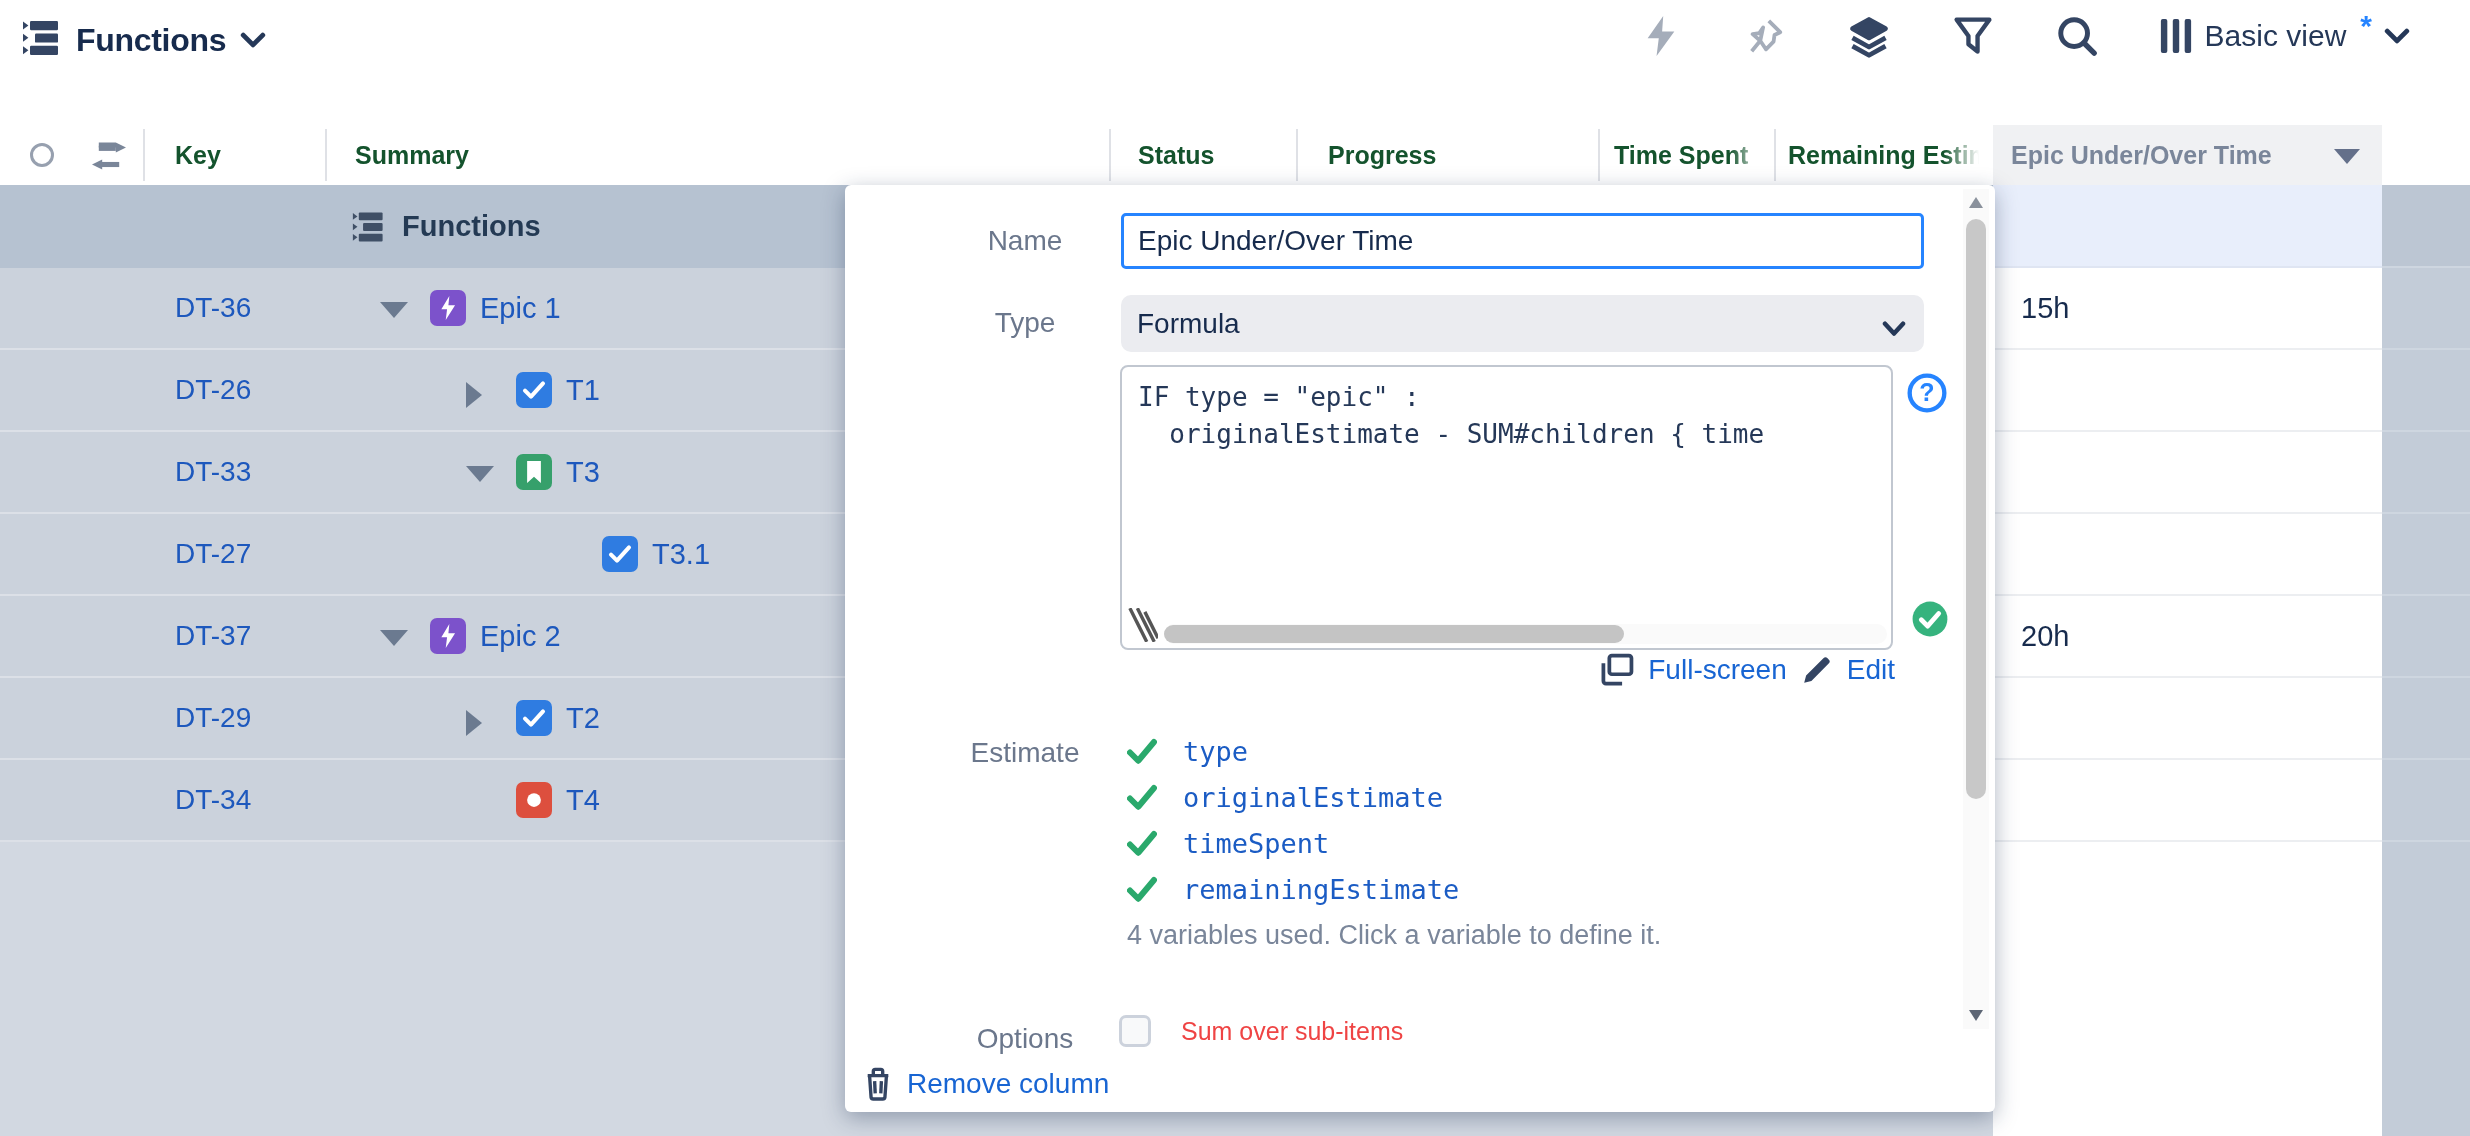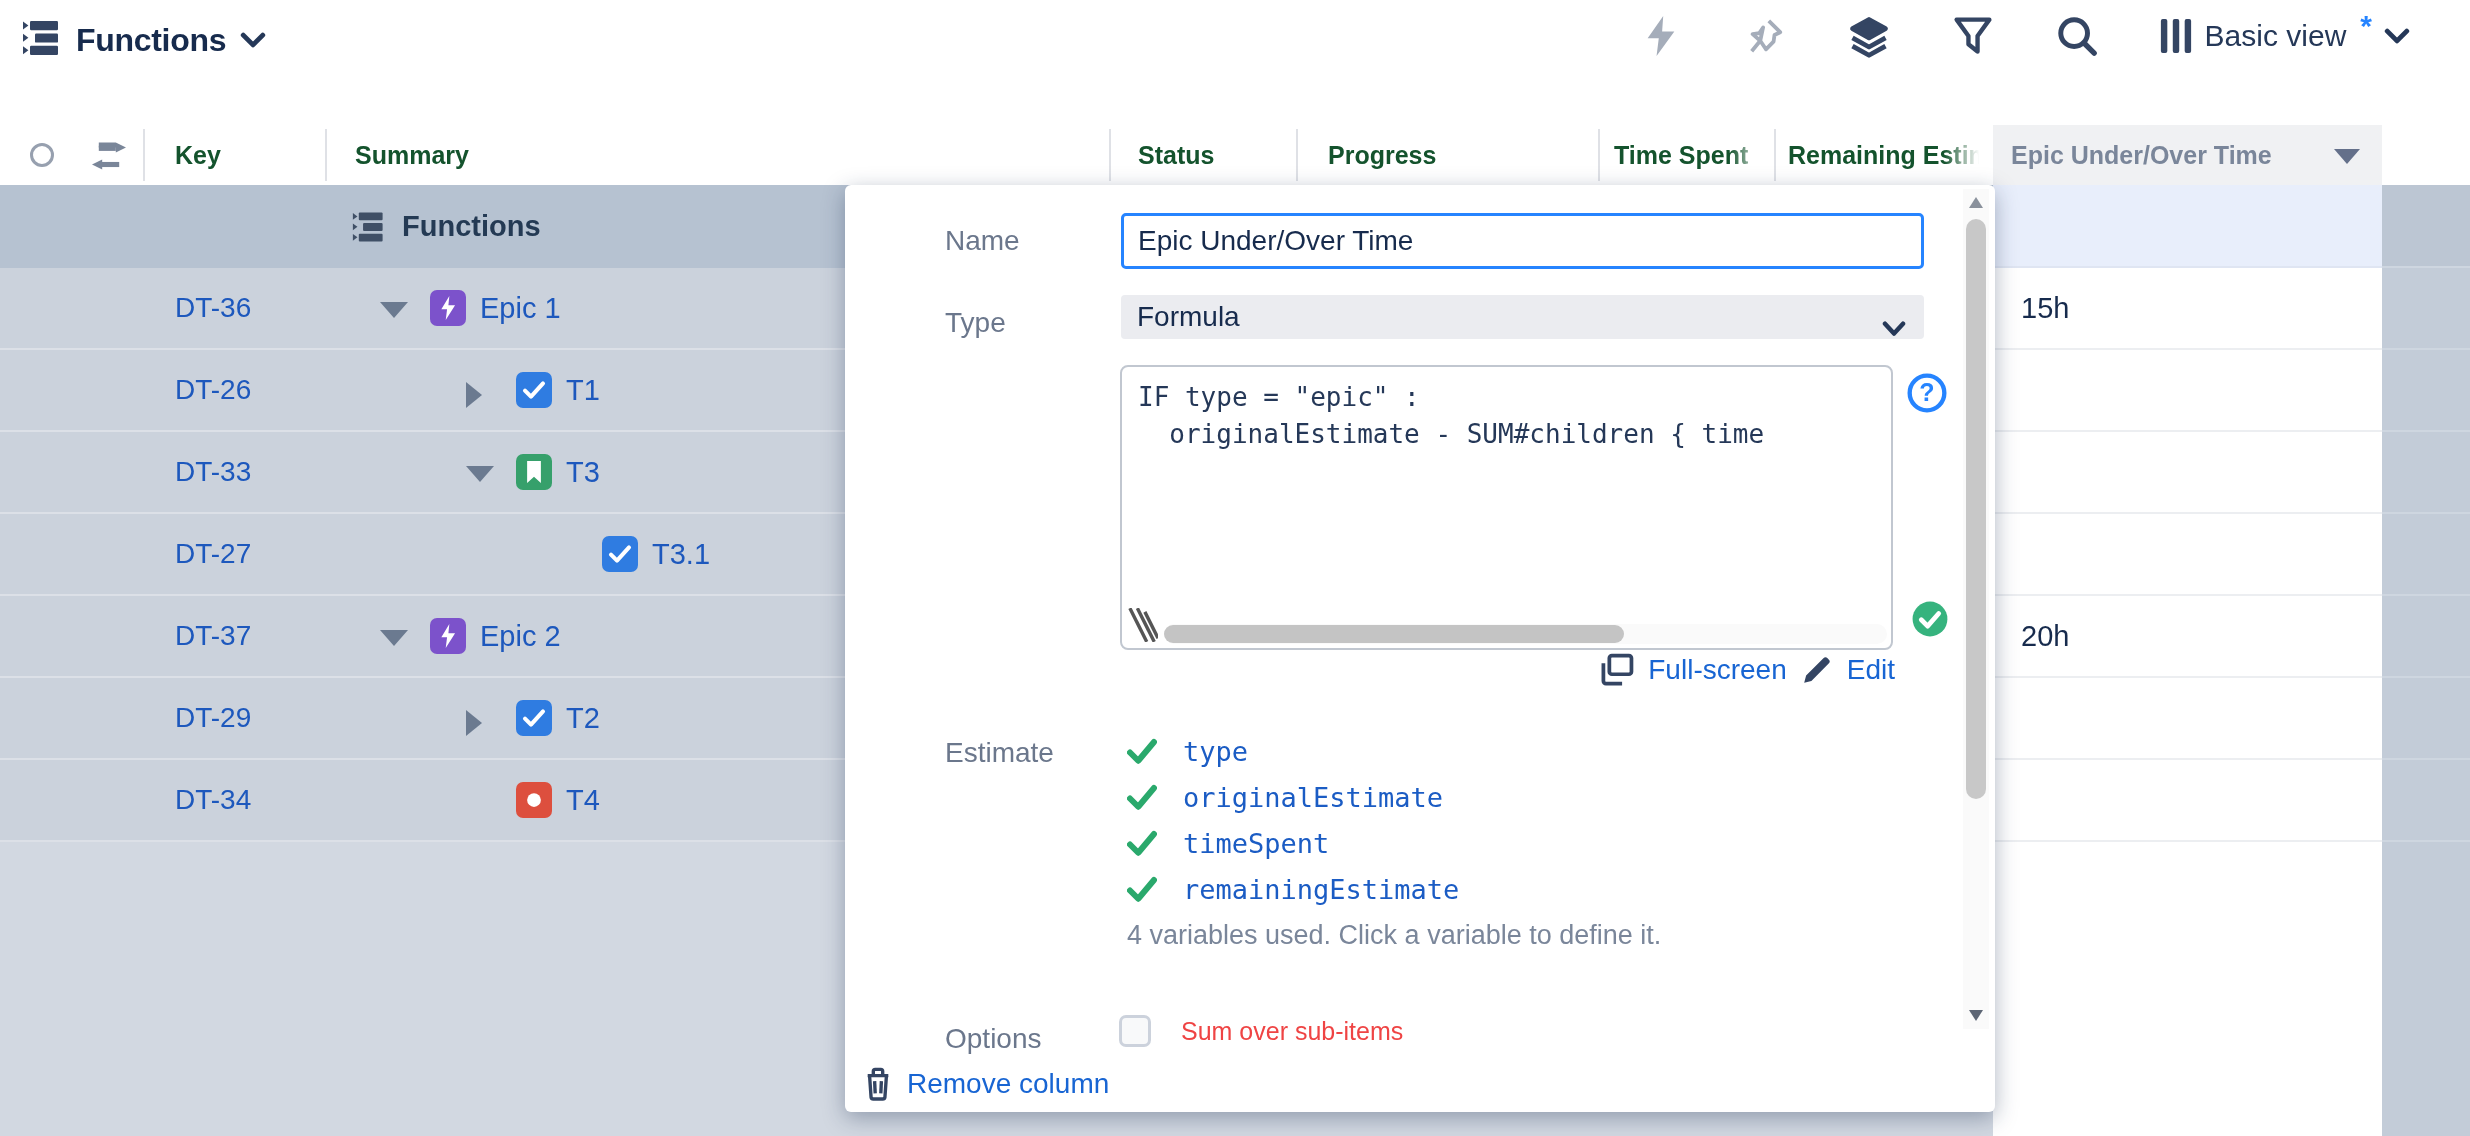--- a/index.html
+++ b/index.html
@@ -41,23 +41,23 @@
 
   
   .epic-col { position:absolute; left:1993px; top:185px; width:389px; height:951px; background:#fff; }
   .epic-cell { width:100%; border-bottom:2px solid #eceef1; display:flex; align-items:center; padding-left:28px; font-size:29px; color:#172B4D; }
   .epic-cell.group { background:#e8eefb; border-bottom-color:#dfe5f2; }
   .right-gray { position:absolute; left:2382px; top:185px; width:88px; height:951px; background:#c3ccd8; }
   .rg-cell { width:100%; border-bottom:2px solid #ced6e0; }
 
   
   .dialog { position:absolute; left:845px; top:185px; width:1150px; height:927px; background:#fff; border-radius:6px; box-shadow:0 6px 22px rgba(23,43,77,.35); }
-  .dlg-label { position:absolute; font-size:28px; color:#6B778C; text-align:left; width:160px; }
+  .dlg-label { position:absolute; font-size:28px; color:#6B778C; text-align:center; width:160px; }
   .name-input { position:absolute; left:276px; top:28px; width:803px; height:56px; border:3px solid #2684FF; border-radius:5px; font-size:28px; color:#172B4D; padding:0 14px; font-family:"Liberation Sans",sans-serif; outline:none; background:#fff; }
-  .type-select { position:absolute; left:276px; top:110px; width:803px; height:44px; background:#EBECF0; border-radius:4px; display:flex; align-items:center; padding:0 16px; font-size:28px; color:#172B4D; cursor:pointer; }
+  .type-select { position:absolute; left:276px; top:110px; width:803px; height:57px; background:#EBECF0; border-radius:10px; display:flex; align-items:center; padding:0 16px; font-size:28px; color:#172B4D; cursor:pointer; }
   .type-select .chev { position:absolute; right:18px; top:17px; }
   .formula-box { position:absolute; left:275px; top:180px; width:773px; height:285px; border:2px solid #c1c7d0; border-radius:8px; background:#fff; overflow:hidden; }
   .formula-text { position:absolute; left:16px; top:12px; font-family:"DejaVu Sans Mono","Liberation Mono",monospace; font-size:26px; line-height:37px; color:#253858; white-space:pre; }
   .grip { position:absolute; left:6px; bottom:6px; width:30px; height:34px; cursor:nwse-resize; }
   .hscroll { position:absolute; left:42px; right:4px; bottom:4px; height:20px; background:#fafafa; border-radius:10px; }
   .hthumb { position:absolute; left:0; top:1px; width:460px; height:18px; background:#c4c4c4; border-radius:9px; cursor:pointer; }
   .help-ic { position:absolute; left:1062px; top:188px; cursor:pointer; }
   .ok-ic { position:absolute; left:1066px; top:415px; }
   .links-row { position:absolute; right:100px; top:468px; display:flex; align-items:center; gap:14px; }
   .blue-link { font-size:28px; color:#1865d3; cursor:pointer; white-space:nowrap; }

